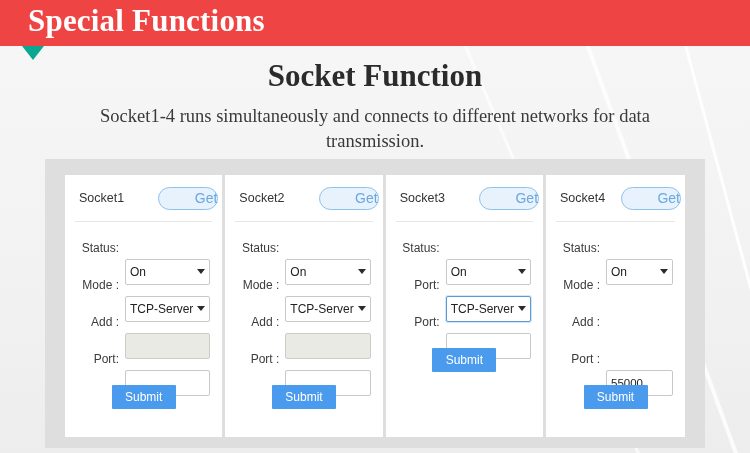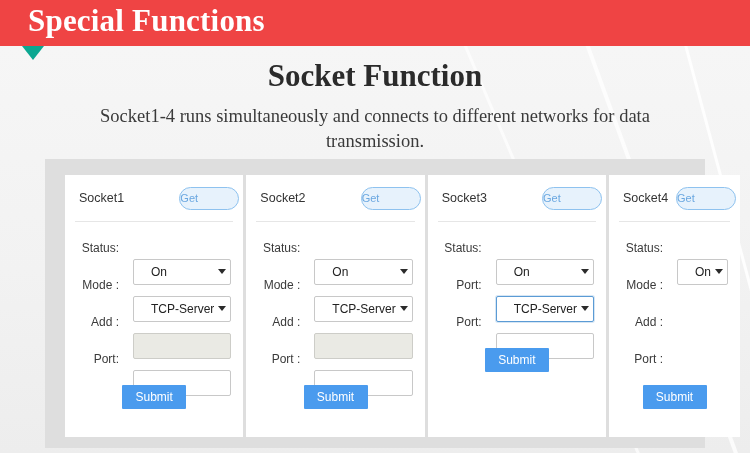--- a/index.html
+++ b/index.html
@@ -121,63 +121,62 @@
   .card-title {
     font-size: 12.5px;
     color: #333333;
     white-space: nowrap;
   }
   .get-btn {
     margin-left: auto;
     width: 60px;
     height: 23px;
     line-height: 21px;
-    text-align: left;
+    text-align: right;
     border: 1px solid #8ec2ef;
     border-radius: 12px;
     background: #e7f2fc;
     color: #6aa7e0;
-    font-size: 11px;
+    font-size: 14px;
     cursor: pointer;
     box-sizing: border-box;
   }
   .divider {
     height: 1px;
     background: #e6e6e6;
     margin: 0 10px;
   }
   .field-row {
     display: flex;
     align-items: center;
     height: 37px;
     padding-left: 8px;
     padding-right: 12px;
     box-sizing: border-box;
-    gap: 8px;
   }
   .field-row.r1 { margin-top: 7px; }
   .field-label {
     width: 52px;
     text-align: right;
     padding-right: 6px;
     font-size: 12px;
     color: #3a3a3a;
     white-space: nowrap;
     box-sizing: border-box;
   }
   .ctl {
     flex: 1 1 auto;
     height: 26px;
     box-sizing: border-box;
     border: 1px solid #c8c8c8;
     background: #ffffff;
     font-family: "Liberation Sans", sans-serif;
     font-size: 12px;
     color: #222222;
-    padding: 0 4px 0 17px;
+    padding: 0 4px 0 4px;
     border-radius: 2px;
     outline: none;
     min-width: 0;
     margin-top: 48px;
   }
   .ctl.select {
     position: relative;
     display: flex;
     align-items: center;
     cursor: pointer;
@@ -389,20 +388,23 @@
     <div class="field-row">
       <span class="field-label">Mode :</span>
     </div>
 
     <div class="field-row">
       <span class="field-label">Add :</span>
     </div>
 
     <div class="field-row">
       <span class="field-label">Port :</span>
+      <div class="ctl text">
+        <span class="txt">55000</span>
+      </div>
     </div>
 
     <div class="submit-row">
       <div class="submit-btn">Submit</div>
     </div>
   </div>
 </div>
   </div>
 
 </div>

